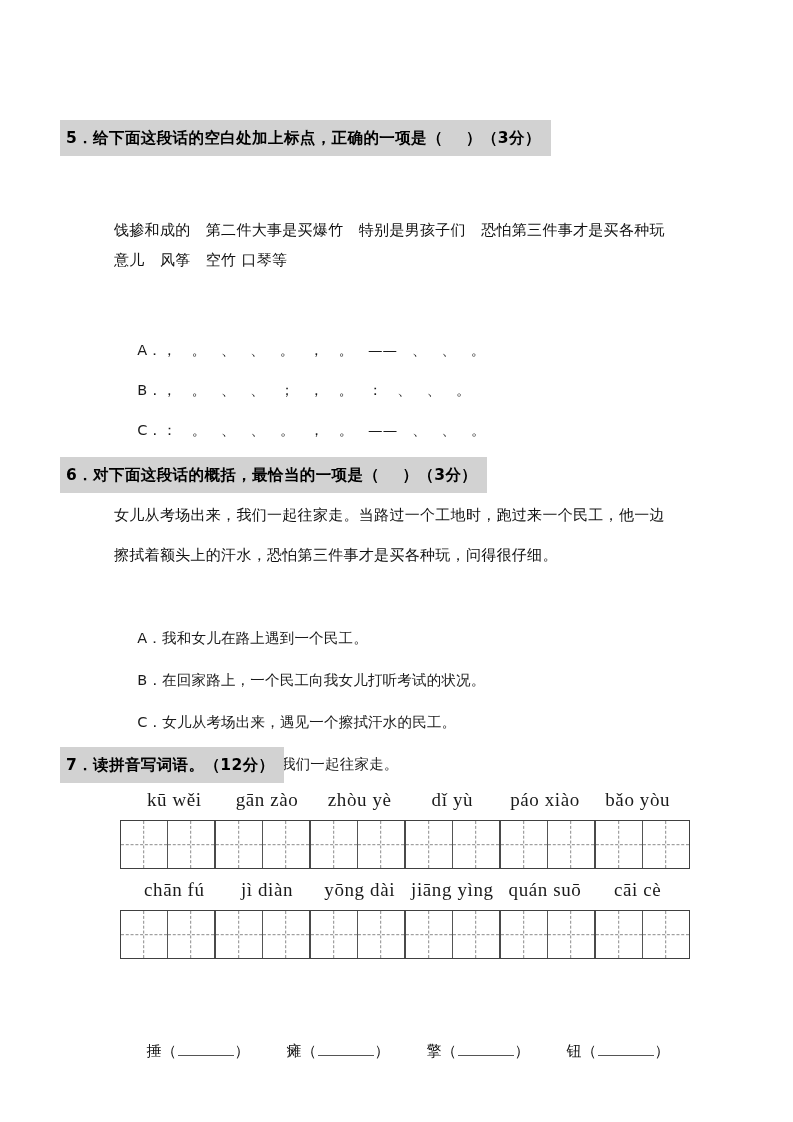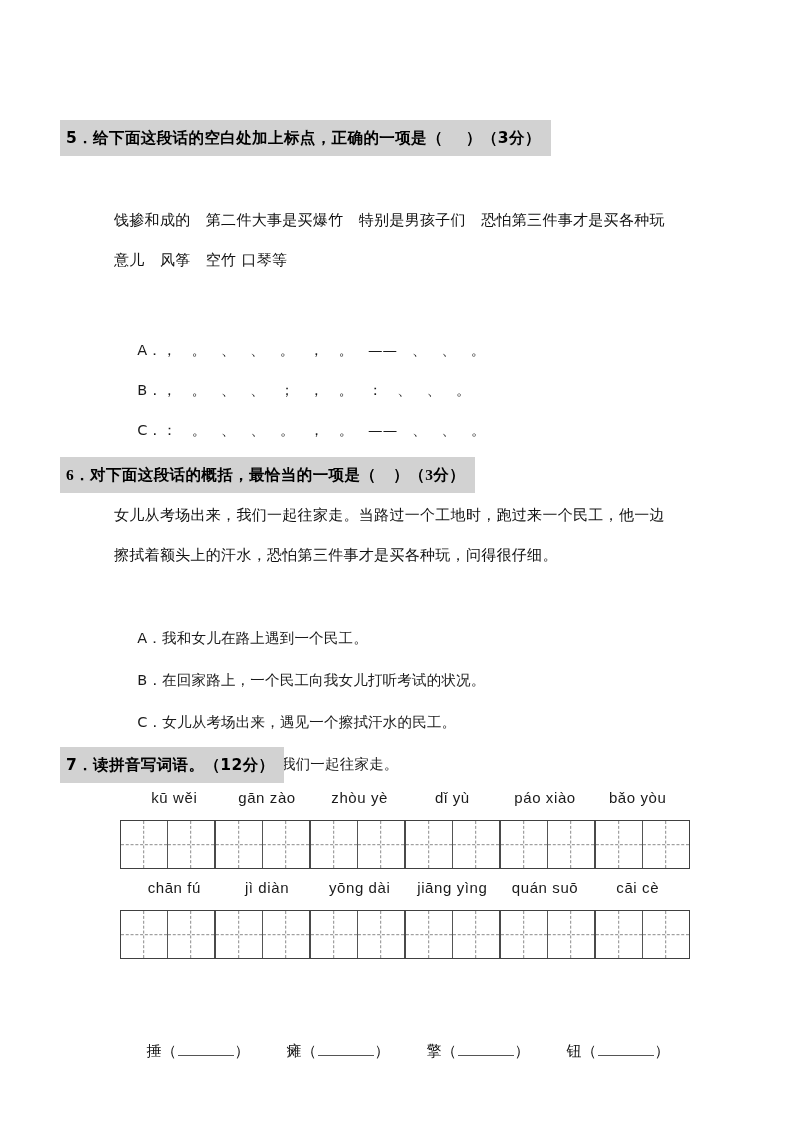--- a/index.html
+++ b/index.html
@@ -59,22 +59,22 @@
     padding: 0;
     line-height: 0;
   }
 
   
   .abs { position: absolute; }
 
   
   .pinyin-row {
     display: flex;
-    font-family: Liberation Sans, sans-serif;
-    font-size: 15px;
+    font-family: Liberation Serif, serif;
+    font-size: 19px;
     color: #1a1a1a;
     letter-spacing: 0.6px;
   }
   .pinyin-cell {
     text-align: center;
     white-space: pre;
   }
 
   
   .grid {
@@ -146,37 +146,37 @@
 <div class="page">
 
   <div class="abs opt-line" style="left:112px; top:72px;">
     <span>D.</span><span>老舍是杰出的我国作家。</span>
   </div>
 
   <div class="abs qhead-wrap" style="left:60px; top:120px;">
     <span class="qhead">5．给下面这段话的空白处加上标点，正确的一项是（    ）（3分）</span>
   </div>
 
-  <div class="abs body-line" style="left:114px; top:200px;">饯掺和成的　第二件大事是买爆竹　特别是男孩子们　恐怕第三件事才是买各种玩</div>
+  <div class="abs body-line" style="left:114px; top:210px;">饯掺和成的　第二件大事是买爆竹　特别是男孩子们　恐怕第三件事才是买各种玩</div>
   <div class="abs body-line" style="left:114px; top:240px;">意儿　风筝　空竹 口琴等</div>
 
   <div class="abs opt-line" style="left:118px; top:290px;">
     <span>A．</span><span>，　。　、　、　。　，　。　——　、　、　。</span>
   </div>
   <div class="abs opt-line" style="left:118px; top:330px;">
     <span>B．</span><span>，　。　、　、　；　，　。　：　、　、　。</span>
   </div>
   <div class="abs opt-line" style="left:118px; top:370px;">
     <span>C．</span><span>：　。　、　、　。　，　。　——　、　、　。</span>
   </div>
   <div class="abs opt-line" style="left:118px; top:410px;">
     <span>D．</span><span>。　。　、　、　。　，　。　：　、　、　。</span>
   </div>
 
-  <div class="abs qhead-wrap" style="left:60px; top:457px;font-family:Liberation Serif, serif;">
+  <div class="abs qhead-wrap" style="left:60px; top:457px;">
     <span class="qhead">6．对下面这段话的概括，最恰当的一项是（    ）（3分）</span>
   </div>
 
   <div class="abs body-line" style="left:114px; top:495px;">女儿从考场出来，我们一起往家走。当路过一个工地时，跑过来一个民工，他一边</div>
   <div class="abs body-line" style="left:114px; top:535px;">擦拭着额头上的汗水，恐怕第三件事才是买各种玩，问得很仔细。</div>
 
   <div class="abs opt-line" style="left:118px; top:578px;">
     <span>A．</span><span>我和女儿在路上遇到一个民工。</span>
   </div>
   <div class="abs opt-line" style="left:118px; top:620px;">

